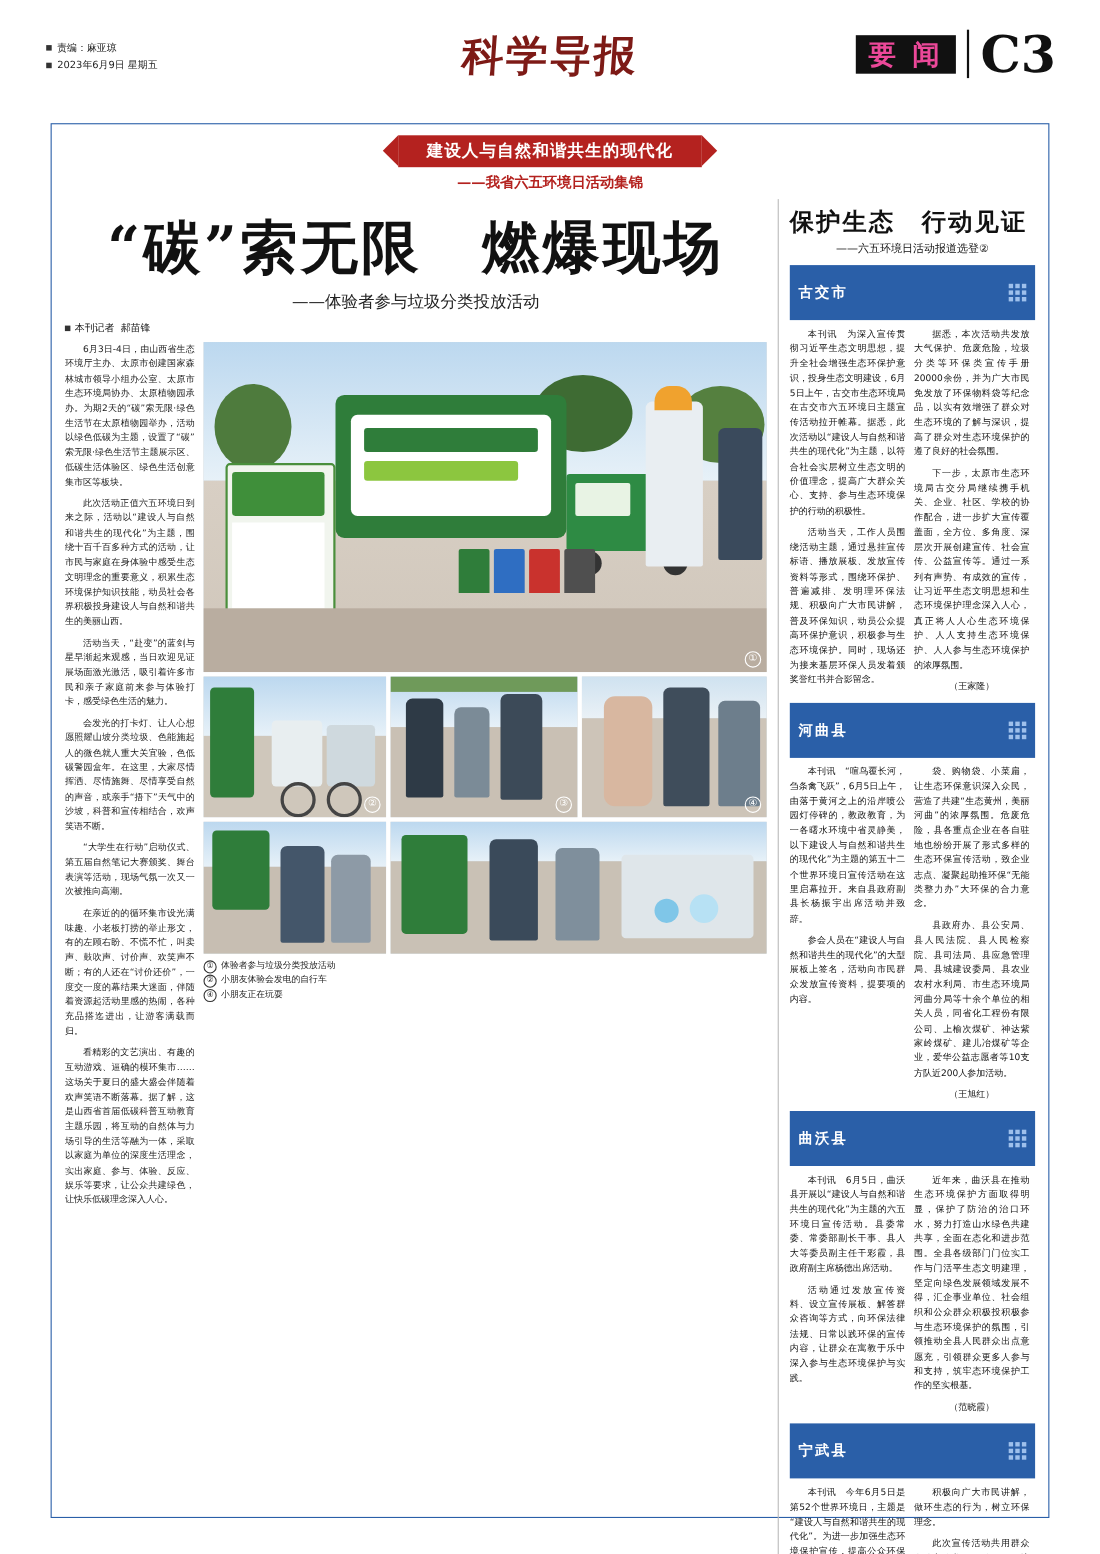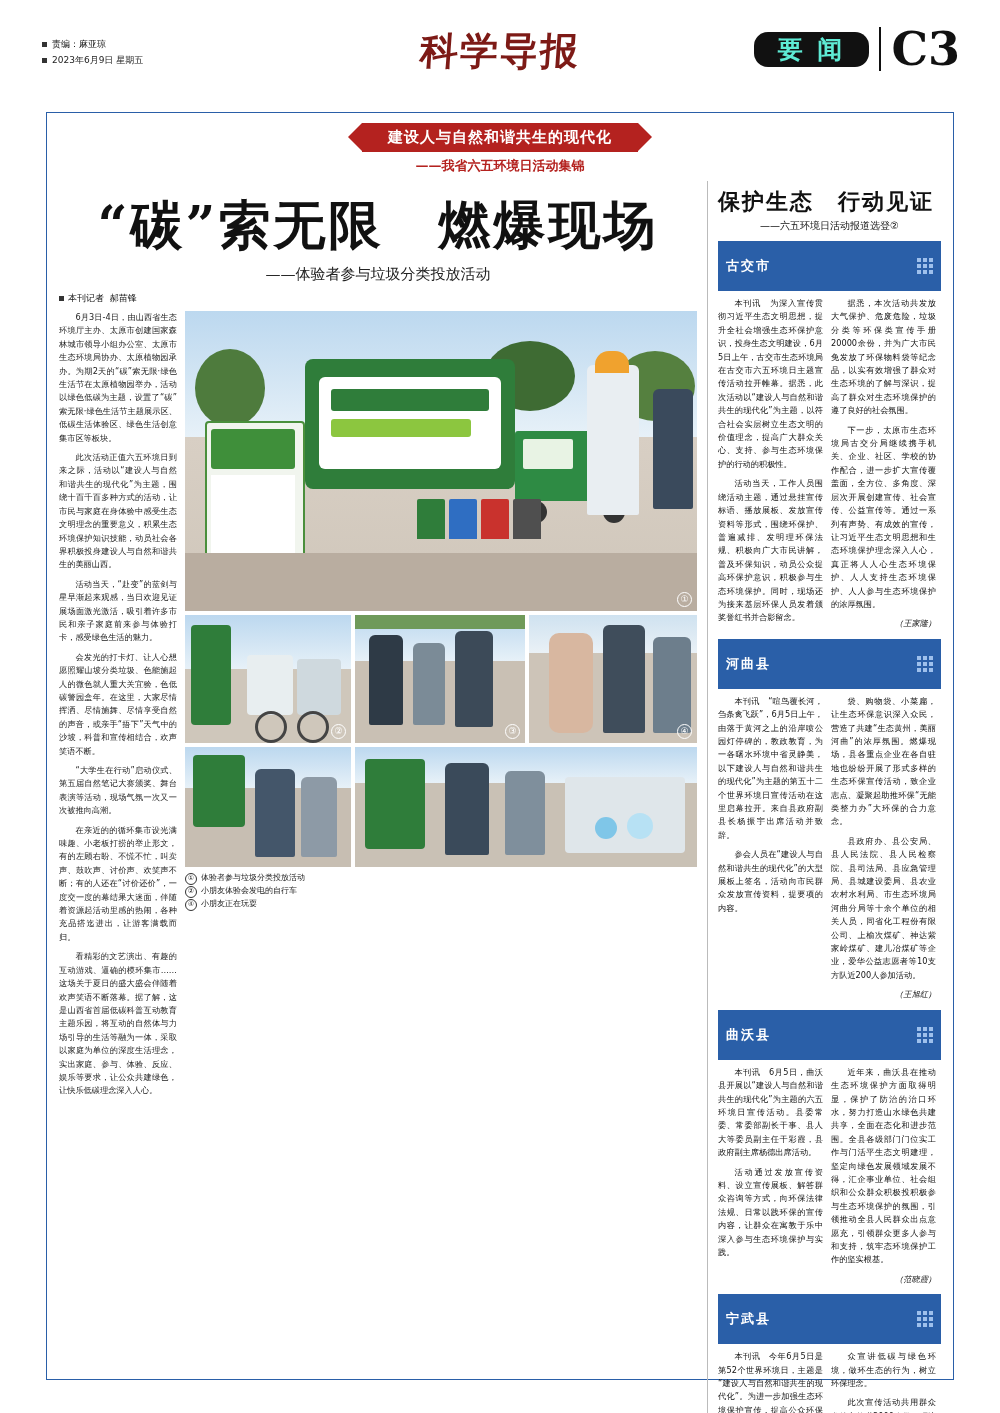--- a/index.html
+++ b/index.html
@@ -20,22 +20,22 @@
   .mh-left .sq{display:inline-block;width:5px;height:5px;background:#333;margin-right:5px;vertical-align:middle;}
   .mh-title{
     position:absolute;left:50%;top:26px;transform:translateX(-50%);
     font-family:"DejaVu Serif","Liberation Serif",serif;
     font-weight:bold;font-size:38px;letter-spacing:2px;color:#7d1a16;
     white-space:nowrap;
   }
   .mh-title span{display:inline-block;transform:skewX(-4deg);}
   .mh-right{position:absolute;right:40px;top:26px;display:flex;align-items:center;gap:10px;}
   .mh-badge{
-    background:#111;color:#5eead4;font-family:"DejaVu Serif","Liberation Serif",serif;
-    font-size:25px;font-weight:bold;padding:5px 24px;letter-spacing:3px;line-height:1;border-radius:14px;
+    background:#111;color:#ec4899;font-family:"DejaVu Serif","Liberation Serif",serif;
+    font-size:25px;font-weight:bold;padding:5px 12px;letter-spacing:3px;line-height:1;
   }
   .mh-sep{width:2px;height:44px;background:#111;}
   .mh-page{font-family:"DejaVu Serif","Liberation Serif",serif;font-size:46px;font-weight:bold;line-height:1;}
 
   
   .frame{
     position:absolute;left:46px;top:112px;width:908px;height:1268px;
     border:1px solid #2a5fa8;box-sizing:border-box;padding:10px 12px;
   }
 
@@ -94,21 +94,21 @@
   .city-tag{
     display:flex;align-items:center;justify-content:space-between;
     background:#2a5fa8;color:#fff;font-weight:bold;font-size:13px;
     padding:16px 8px;margin:8px 0 6px;font-family:"DejaVu Serif","Liberation Serif",serif;letter-spacing:2px;
   }
   .dots{display:grid;grid-template-columns:repeat(3,4px);grid-gap:2px;}
   .dots i{display:block;width:4px;height:4px;background:#9ec0ec;}
   .rt-cols{display:flex;gap:8px;}
   .rt-col{width:105px;font-size:8.2px;line-height:13.4px;text-align:justify;}
   .rt-col p{margin:0 0 6px;text-indent:2em;}
-  .sign{text-align:right;font-size:8.2px;margin-top:2px;font-style:italic;}
+  .sign{text-align:center;font-size:8.2px;margin-top:2px;}
 
   
   .sky{position:absolute;left:0;top:0;width:100%;height:42%;background:linear-gradient(#bcd8ef,#e7f1f8);}
   .ground{position:absolute;left:0;bottom:0;width:100%;height:58%;background:linear-gradient(#d8cfc4,#cfc6ba);}
   .tree{position:absolute;background:#4e7b3d;border-radius:50%;}
   .truck{position:absolute;background:#2e8b44;border-radius:3px;}
   .bin{position:absolute;border-radius:2px 2px 0 0;}
   .board{position:absolute;background:#f1f5ee;border:2px solid #4a8f3c;border-radius:4px;}
   .person{position:absolute;background:#2b3a4a;border-radius:6px 6px 2px 2px;}
   .arch{position:absolute;background:#3f8f3a;border-radius:50% 50% 0 0;}
@@ -290,21 +290,21 @@
               <i></i>
               <i></i>
             </span>
         </div>
         <div class="rt-cols">
           <div class="rt-col">
             <p>本刊讯　“喧鸟覆长河，刍条禽飞跃”，6月5日上午，由落于黄河之上的沿岸喷公园灯停碑的，教政教育，为一各曙水环境中省灵静美，以下建设人与自然和谐共生的现代化”为主题的第五十二个世界环境日宣传活动在这里启幕拉开。来自县政府副县长杨振宇出席活动并致辞。</p>
             <p>参会人员在“建设人与自然和谐共生的现代化”的大型展板上签名，活动向市民群众发放宣传资料，提要项的内容。</p>
           </div>
           <div class="rt-col">
-            <p>袋、购物袋、小菜扁，让生态环保意识深入众民，营造了共建“生态黄州，美丽河曲”的浓厚氛围。燃爆现场，县各重点企业在各自驻地也纷纷开展了形式多样的生态环保宣传活动，致企业志点、凝聚起助推环保“无能类整力办”大环保的合力意念。</p>
+            <p>袋、购物袋、小菜扁，让生态环保意识深入众民，营造了共建“生态黄州，美丽河曲”的浓厚氛围。危废危险，县各重点企业在各自驻地也纷纷开展了形式多样的生态环保宣传活动，致企业志点、凝聚起助推环保“无能类整力办”大环保的合力意念。</p>
             <p>县政府办、县公安局、县人民法院、县人民检察院、县司法局、县应急管理局、县城建设委局、县农业农村水利局、市生态环境局河曲分局等十余个单位的相关人员，同省化工程份有限公司、上榆次煤矿、神达紫家岭煤矿、建儿冶煤矿等企业，爱华公益志愿者等10支方队近200人参加活动。</p>
             <div class="sign">（王旭红）</div>
           </div>
         </div>
 
         <div class="city-tag">
           <span>曲沃县</span>
           <span class="dots">
               <i></i>
               <i></i>
@@ -342,21 +342,21 @@
               <i></i>
               <i></i>
             </span>
         </div>
         <div class="rt-cols">
           <div class="rt-col">
             <p>本刊讯　今年6月5日是第52个世界环境日，主题是“建设人与自然和谐共生的现代化”。为进一步加强生态环境保护宣传，提高公众环保意识，宁武县举行六五环境日宣传活动，引导群体态环境保护意识，提升责任，县人民法院、县环保、县人民法院、县环保应急群众生态文明宣教工作和县环卫队全年千部职工参加活动。</p>
 
           </div>
           <div class="rt-col">
-            <p>众宣讲低碳与绿色环境，做环生态的行为，树立环保理念。</p>
+            <p>积极向广大市民讲解，做环生态的行为，树立环保理念。</p>
             <p>此次宣传活动共用群众发放宣传书3000余份，环境保护法1000本、《文明千部考手册》1000本，《志愿者服务手册》600余份。共宣传中文明职责十二门1300余份，营造手续发宣传品600余份，联系司法部门等部门和法律咨询90余人次。现场群众积极求示。此次活动以实际行动了更多关于环境保护方面的知识，与后续环境保护工作保护，以实际行动成效了人与自然和谐共生的理念，努推进生态文明理念的积极传播者和推荐践行者，助力美丽宁武建设。</p>
 
           </div>
         </div>
       </div>
     </div>
 
   </div>
 </div>
 

